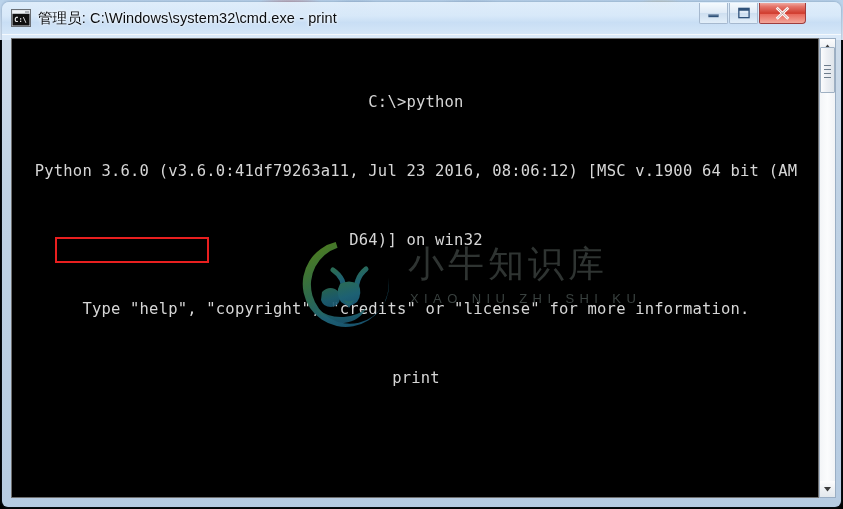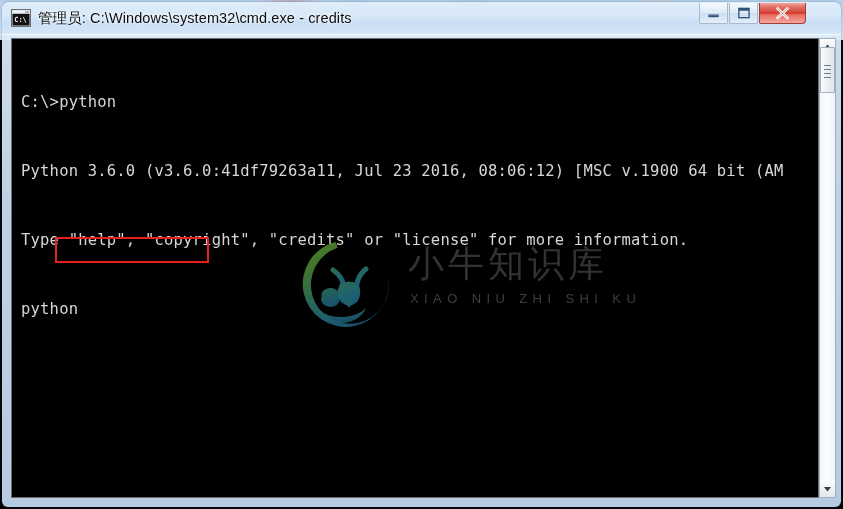--- a/index.html
+++ b/index.html
@@ -150,21 +150,21 @@
     width: 790px;
     height: 450px;
     font-family: "DejaVu Sans Mono", monospace;
     font-size: 15.5px;
     line-height: 23px;
     color: #d6d6d6;
     white-space: pre;
     overflow: hidden;
     letter-spacing: 0.2px;
   }
-  .line { height: 23px; }
+  .line { height: 23px; text-align: center; }
 
   
   #scrollbar {
     position: absolute;
     left: 817px;
     top: 36px;
     width: 17px;
     height: 460px;
     background: #f0f0f0;
     border: 1px solid #9aaec4;
@@ -277,21 +277,21 @@
         <svg viewBox="0 0 20 18" width="20" height="18">
           <rect x="0.5" y="0.5" width="19" height="17" fill="#d8dde3" stroke="#6a6f75"></rect>
           <rect x="1.5" y="1.5" width="17" height="3.2" fill="#eef1f4"></rect>
           <rect x="1.5" y="4.8" width="17" height="11.7" fill="#101010"></rect>
           <text x="3.2" y="13" font-family="DejaVu Sans Mono, monospace" font-size="7" font-weight="bold" fill="#f2f2f2">C:\</text>
           <rect x="14.2" y="2.2" width="1.6" height="1.6" fill="#8b9199"></rect>
           <rect x="16.2" y="2.2" width="1.6" height="1.6" fill="#8b9199"></rect>
         </svg>
       </div>
 
-      <div id="title-text">管理员: C:\Windows\system32\cmd.exe - credits</div>
+      <div id="title-text">管理员: C:\Windows\system32\cmd.exe - print</div>
 
       <div class="winbtn" id="btn-min">
         <svg class="winbtn-glyph" viewBox="0 0 29 21">
           <rect x="9" y="12" width="11" height="3" fill="#30527a"></rect>
           <rect x="9" y="12" width="11" height="1" fill="#8fa6c0"></rect>
         </svg>
       </div>
 
       <div class="winbtn" id="btn-max">
         <svg class="winbtn-glyph" viewBox="0 0 29 21">
@@ -311,22 +311,23 @@
             <line x1="28.5" y1="6" x2="18.5" y2="15.5"></line>
           </g>
         </svg>
       </div>
     </div>
 
     <div id="console">
       <div id="console-text">
         <div class="line">C:\&gt;python</div>
         <div class="line">Python 3.6.0 (v3.6.0:41df79263a11, Jul 23 2016, 08:06:12) [MSC v.1900 64 bit (AM</div>
+        <div class="line">D64)] on win32</div>
         <div class="line">Type "help", "copyright", "credits" or "license" for more information.</div>
-        <div class="line">python</div>
+        <div class="line">print</div>
         
         
         
       </div>
 
       <div id="watermark">
         <div id="wm-logo">
           <svg viewBox="0 0 98 98" width="98" height="98">
             <defs>
               <linearGradient id="ringgrad" x1="0.35" y1="0" x2="0.62" y2="1">

